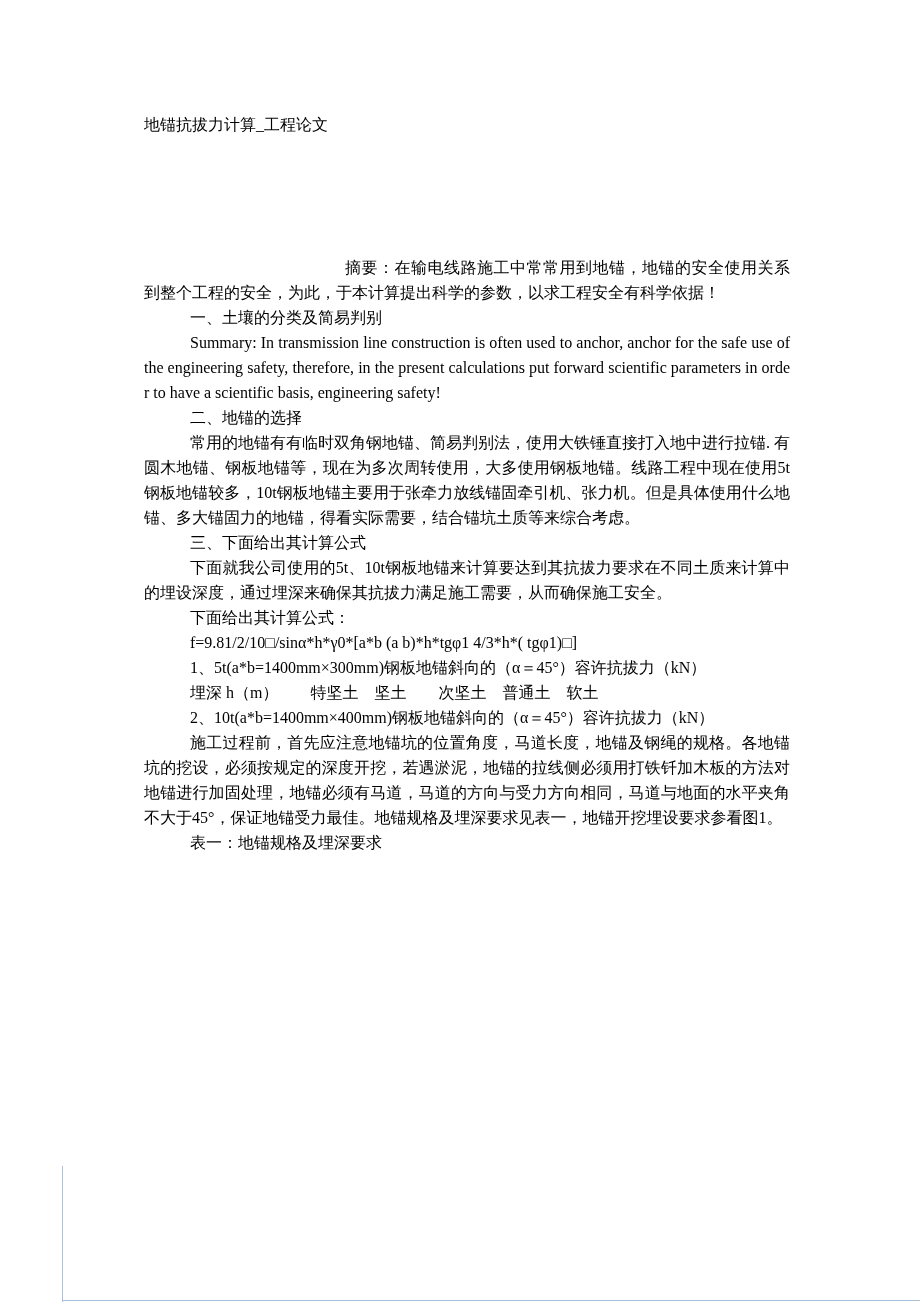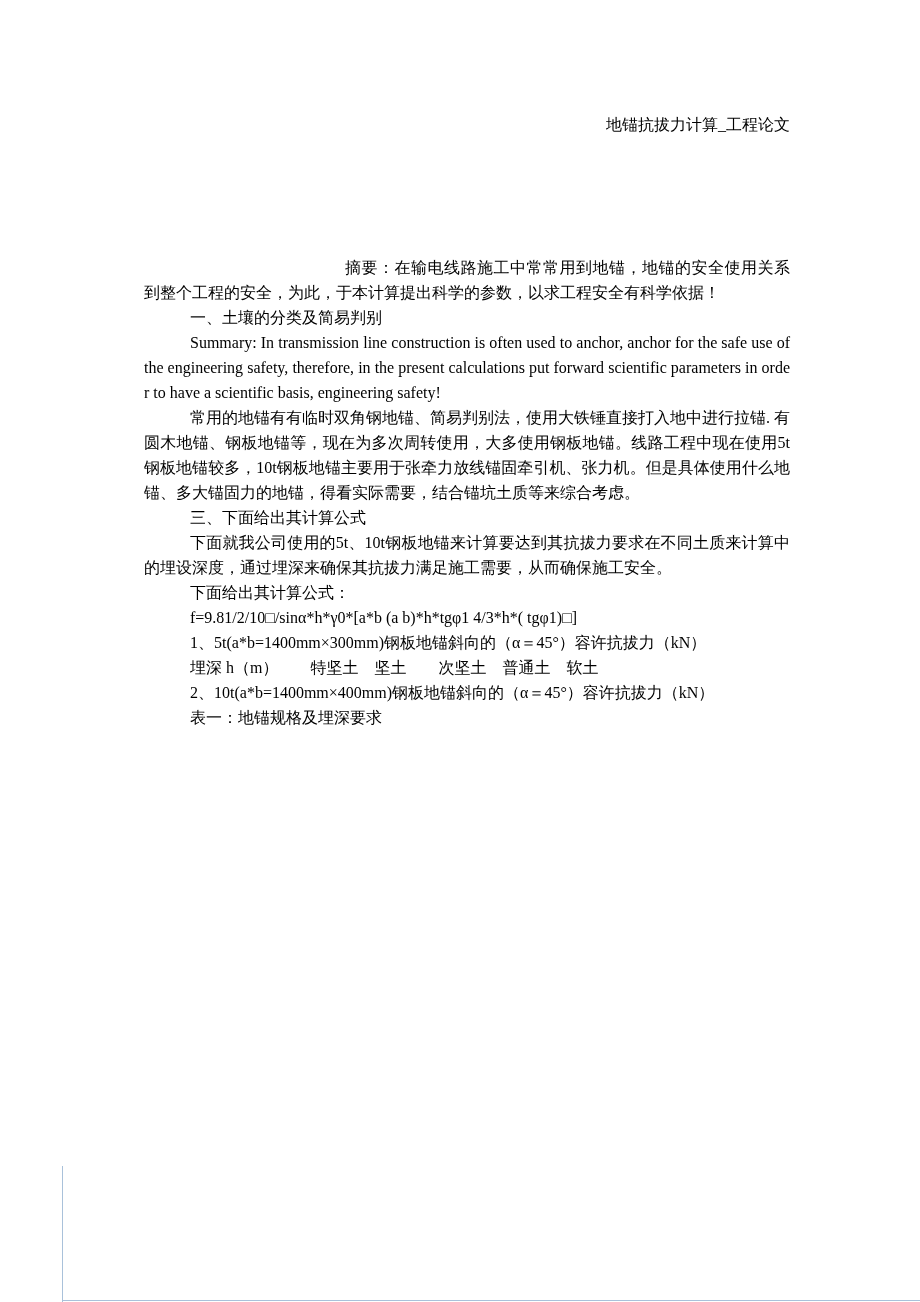--- a/index.html
+++ b/index.html
@@ -23,21 +23,21 @@
     width: 646px;
   }
   .content p {
     margin: 0;
     font-size: 16px;
     line-height: 25px;
     text-align: justify;
     word-break: break-all;
   }
   p.doc-title {
-    text-align: right;
+    text-align: left;
     margin-bottom: 118px;
   }
   .indent   { text-indent: 46px; }
   .big-indent { text-indent: 201px; }
   .en { line-height: 26px; }
   .gap-5   { margin-top: 5px; }
   .gap-61  { margin-top: 61px; }
   .gap-88  { margin-top: 88px; }
   .gap-75  { margin-top: 75px; }
   
@@ -66,38 +66,40 @@
 
     <p class="doc-title">地锚抗拔力计算_工程论文</p>
 
     <p class="big-indent">摘要：在输电线路施工中常常用到地锚，地锚的安全使用关系到整个工程的安全，为此，于本计算提出科学的参数，以求工程安全有科学依据！</p>
 
     <p class="indent">一、土壤的分类及简易判别</p>
 
     <p class="indent en gap-5">Summary: In transmission line construction is often used to anchor, anchor for the safe use of the engineering safety, therefore, in the present calculations put forward scientific parameters in order to have a scientific basis, engineering safety!</p>
 
 
+    <p class="indent">二、地锚的选择</p>
 
     <p class="indent">常用的地锚有有临时双角钢地锚、简易判别法，使用大铁锤直接打入地中进行拉锚. 有圆木地锚、钢板地锚等，现在为多次周转使用，大多使用钢板地锚。线路工程中现在使用5t钢板地锚较多，10t钢板地锚主要用于张牵力放线锚固牵引机、张力机。但是具体使用什么地锚、多大锚固力的地锚，得看实际需要，结合锚坑土质等来综合考虑。</p>
 
     <p class="indent">三、下面给出其计算公式</p>
 
     <p class="indent">下面就我公司使用的5t、10t钢板地锚来计算要达到其抗拔力要求在不同土质来计算中的埋设深度，通过埋深来确保其抗拔力满足施工需要，从而确保施工安全。</p>
 
     <p class="indent">下面给出其计算公式：</p>
 
     <p class="indent">f=9.81/2/10□/sinα*h*γ0*[a*b (a b)*h*tgφ1 4/3*h*( tgφ1)□]</p>
 
     <p class="indent">1、5t(a*b=1400mm×300mm)钢板地锚斜向的（α＝45°）容许抗拔力（kN）</p>
 
     <p class="indent">埋深 h（m）　　特坚土　坚土　　次坚土　普通土　软土</p>
 
     <p class="indent gap-88">2、10t(a*b=1400mm×400mm)钢板地锚斜向的（α＝45°）容许抗拔力（kN）</p>
 
 
+    <p class="indent">施工过程前，首先应注意地锚坑的位置角度，马道长度，地锚及钢绳的规格。各地锚坑的挖设，必须按规定的深度开挖，若遇淤泥，地锚的拉线侧必须用打铁钎加木板的方法对地锚进行加固处理，地锚必须有马道，马道的方向与受力方向相同，马道与地面的水平夹角不大于45°，保证地锚受力最佳。地锚规格及埋深要求见表一，地锚开挖埋设要求参看图1。</p>
 
     <p class="indent">表一：地锚规格及埋深要求</p>
 
   </div>
 
   <div class="edge-v"></div>
   <div class="edge-h"></div>
 </div>
 
 </body></html>

